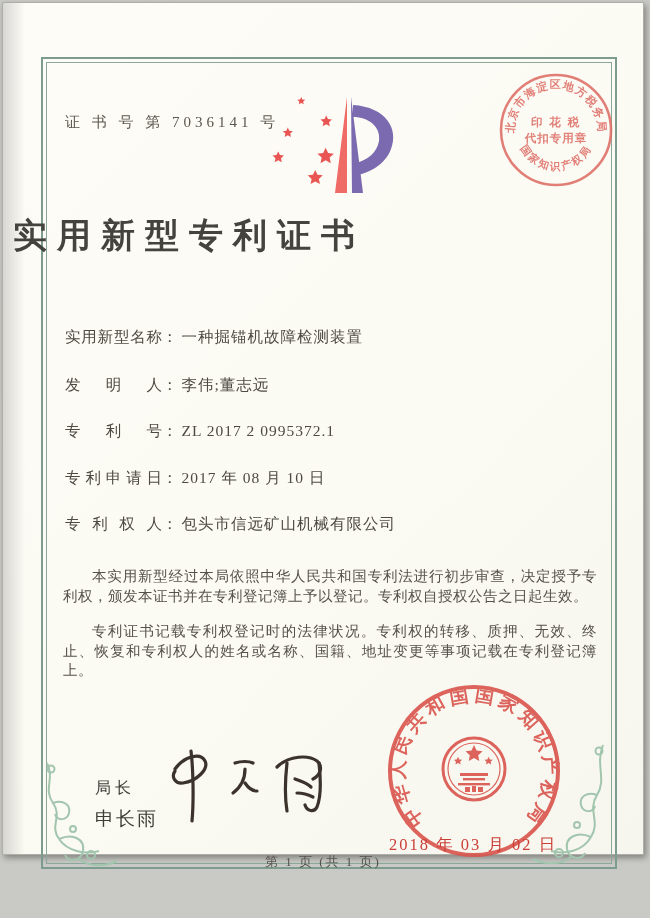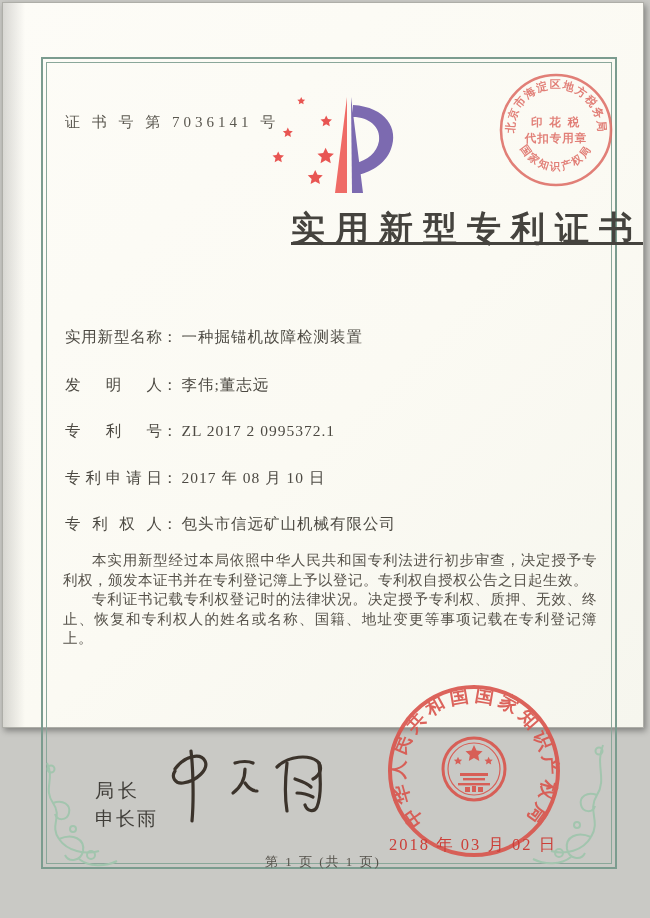--- a/index.html
+++ b/index.html
@@ -3,21 +3,21 @@
 <meta charset="utf-8">
 <style>
   * { margin:0; padding:0; box-sizing:border-box; }
   html,body { width:650px; height:918px; }
   body {
     background:#c9c9c5;
     font-family:"Liberation Serif","DejaVu Serif",serif;
     position:relative; overflow:hidden;
   }
   .page {
-    position:absolute; left:2px; top:2px; width:642px; height:726px;
+    position:absolute; left:2px; top:2px; width:642px; height:853px;
     background:linear-gradient(135deg,#fdfcf7 0%, #fbfaf3 55%, #f6f6ee 100%);
     border:1px solid #aeaea8;
     box-shadow:2px 3px 6px rgba(0,0,0,.35);
   }
   .binding {
     position:absolute; left:0; top:0; width:26px; height:100%;
     background:linear-gradient(90deg, rgba(120,120,118,.28), rgba(255,255,255,0) 85%);
     pointer-events:none;
   }
   .frame {
@@ -27,38 +27,38 @@
   .frame-inner {
     position:absolute; inset:3px; border:1px solid #8aa79a;
   }
   .cert-no {
     position:absolute; left:62px; top:110px;
     font-size:15px; letter-spacing:4px; color:#5a574f;
   }
   .logo { position:absolute; left:258px; top:90px; }
   .seal-top { position:absolute; left:492px; top:66px; }
   .title {
-    position:absolute; left:0; top:203px; width:100%;
-    text-align:right; font-size:34px; font-weight:700;
-    letter-spacing:10px; color:#45433e; text-indent:10px;text-decoration:underline;
+    position:absolute; left:0; top:210px; width:100%;
+    text-align:left; font-size:34px; font-weight:700;
+    letter-spacing:10px; color:#45433e; text-indent:10px;
   }
   .frow { position:absolute; left:62px; white-space:nowrap; font-size:15.5px; color:#4d4a43;margin-top:36px; }
   .flabel {
     display:inline-block; width:97px; vertical-align:bottom;
     text-align:justify; text-align-last:justify; color:#4d4a43;
   }
   .fcolon { display:inline-block; margin-right:4px; }
   .fvalue { letter-spacing:1px; }
   .paras {
     position:absolute; left:60px; top:548px; width:534px;
     font-size:14.5px; line-height:19.6px; color:#56524a;
     text-align:justify;
   }
-  .paras p { text-indent:2em; letter-spacing:.5px; }
-  .sig-title { position:absolute; left:92px; top:775px; font-size:19px; letter-spacing:4px; color:#3f3d38; font-family:Liberation Serif, serif; }
+  .paras p { text-indent:2em; letter-spacing:.5px;margin-top:16px; }
+  .sig-title { position:absolute; left:92px; top:775px; font-size:16px; letter-spacing:4px; color:#3f3d38; font-family:Liberation Serif, serif; }
   .sig-name  { position:absolute; left:92px; top:803px; font-size:19px; letter-spacing:2px; color:#3f3d38; font-family:"Liberation Sans","DejaVu Sans",sans-serif; }
   .sig-svg { position:absolute; left:158px; top:738px; }
   .seal-bottom { position:absolute; left:383px; top:680px; }
   .seal-date {
     position:absolute; left:386px; top:831px; font-size:16.5px;
     color:#cc3f38; letter-spacing:2px; white-space:nowrap;
   }
   .footer {
     position:absolute; left:0; top:850px; width:100%;
     text-align:center; font-size:13px; color:#55524b; letter-spacing:2px;
@@ -124,21 +124,21 @@
   </div>
   <div class="frow" style="top:429px">
     <span class="flabel">专利申请日</span><span class="fcolon">：</span><span class="fvalue">2017 年 08 月 10 日</span>
   </div>
   <div class="frow" style="top:475px">
     <span class="flabel">专利权人</span><span class="fcolon">：</span><span class="fvalue">包头市信远矿山机械有限公司</span>
   </div>
 
   <div class="paras">
     <p>本实用新型经过本局依照中华人民共和国专利法进行初步审查，决定授予专利权，颁发本证书并在专利登记簿上予以登记。专利权自授权公告之日起生效。</p>
-    <p>专利证书记载专利权登记时的法律状况。决定授予专利权、质押、无效、终止、恢复和专利权人的姓名或名称、国籍、地址变更等事项记载在专利登记簿上。</p>
+    <p>专利证书记载专利权登记时的法律状况。专利权的转移、质押、无效、终止、恢复和专利权人的姓名或名称、国籍、地址变更等事项记载在专利登记簿上。</p>
   </div>
 
   <div class="sig-title">局长</div>
   <div class="sig-name">申长雨</div>
   <svg class="sig-svg" width="185" height="90" viewBox="0 0 185 90">
     <g fill="none" stroke="#3b332b" stroke-width="3.2" stroke-linecap="round" stroke-linejoin="round">
       <path d="M14 28 C 24 14 40 12 44 20 C 48 28 36 40 22 42 C 14 43 10 36 14 30"></path>
       <path d="M30 10 C 32 26 33 58 31 80"></path>
       <path d="M74 22 C 80 20 88 20 92 22"></path>
       <path d="M84 28 C 84 38 80 46 72 52"></path>

